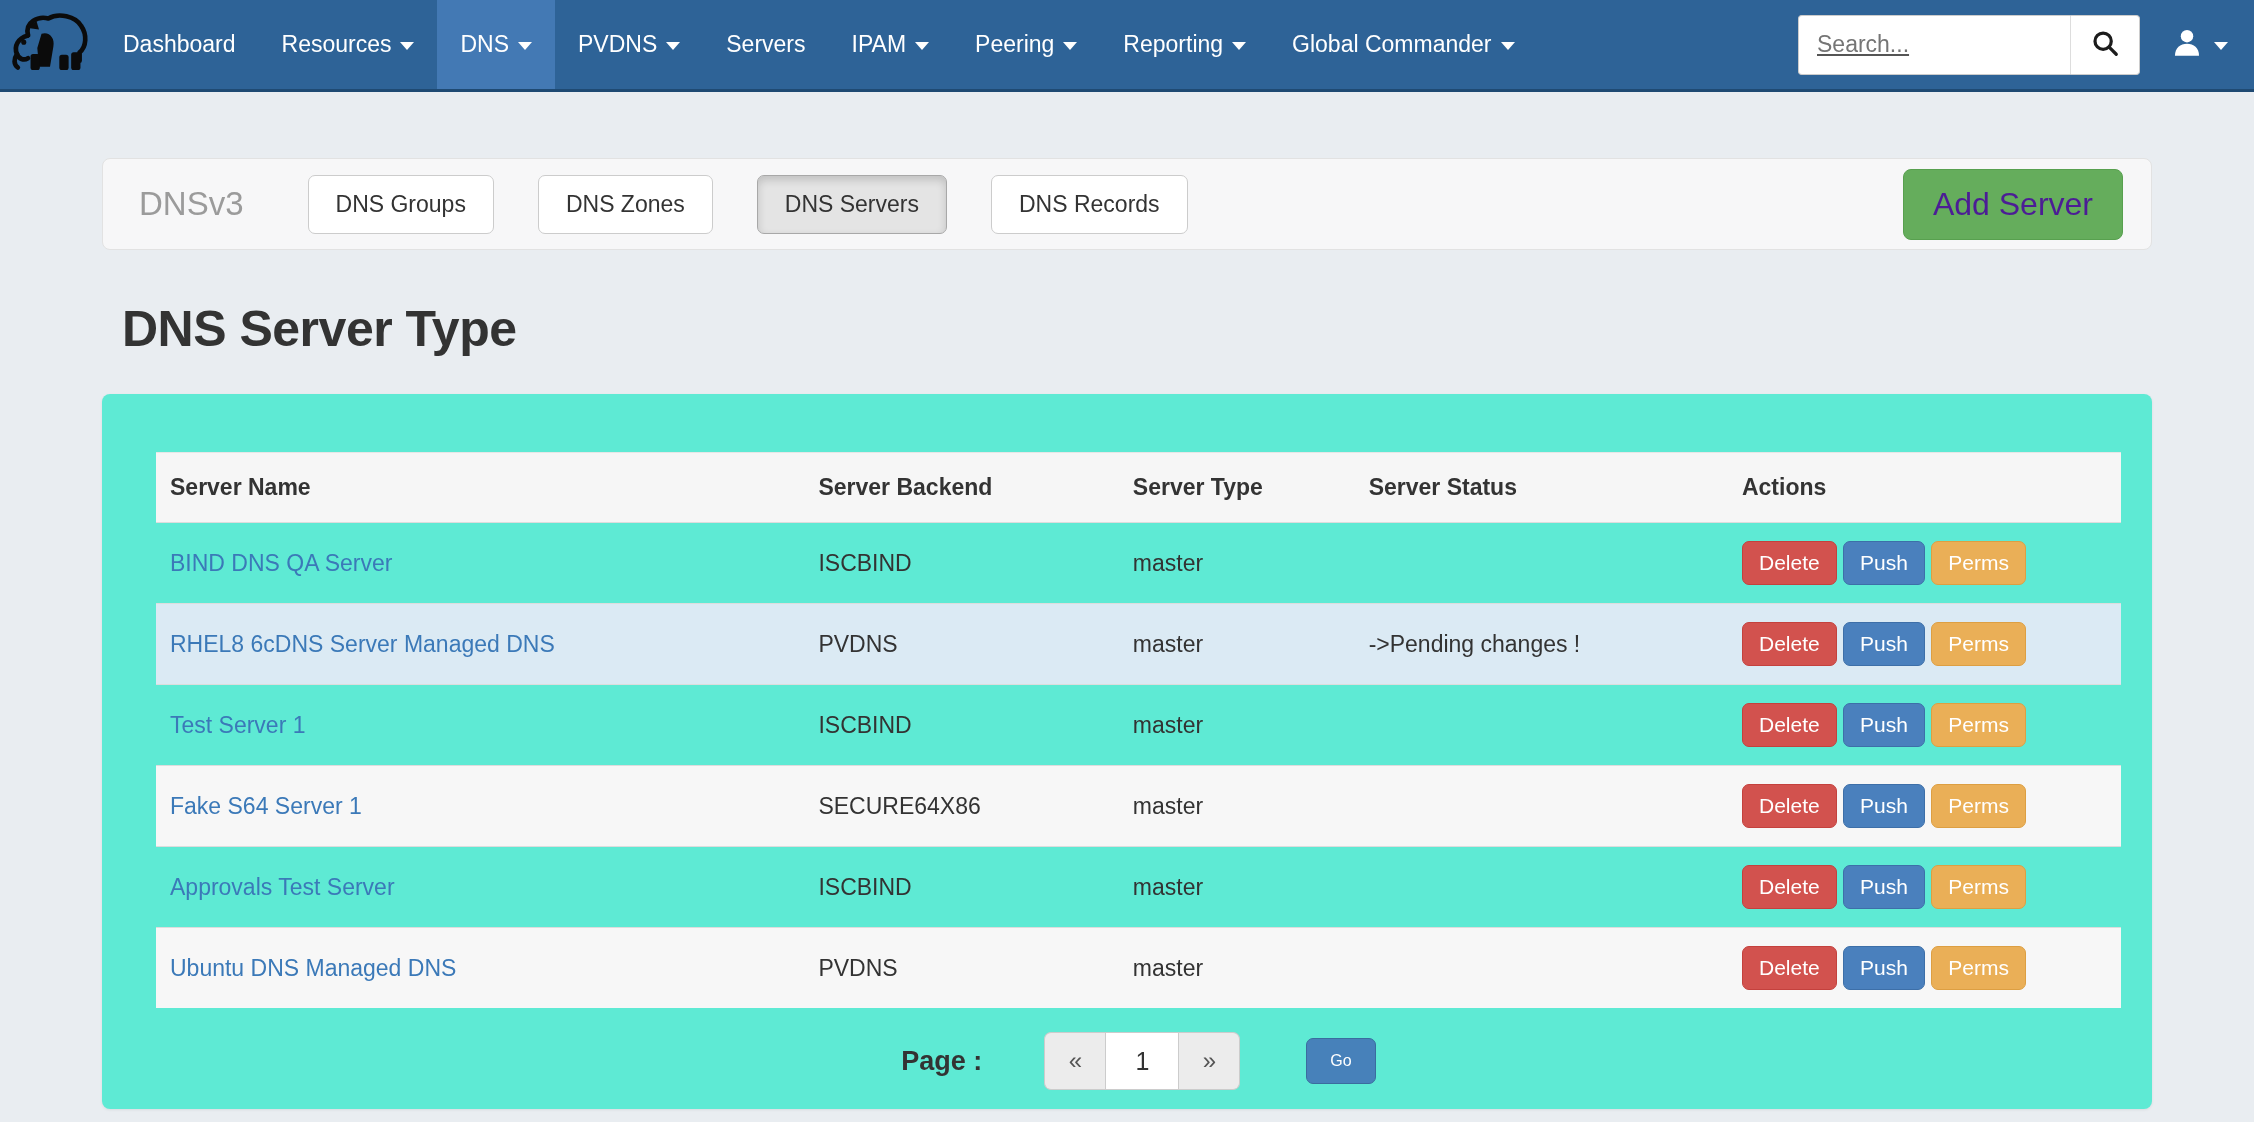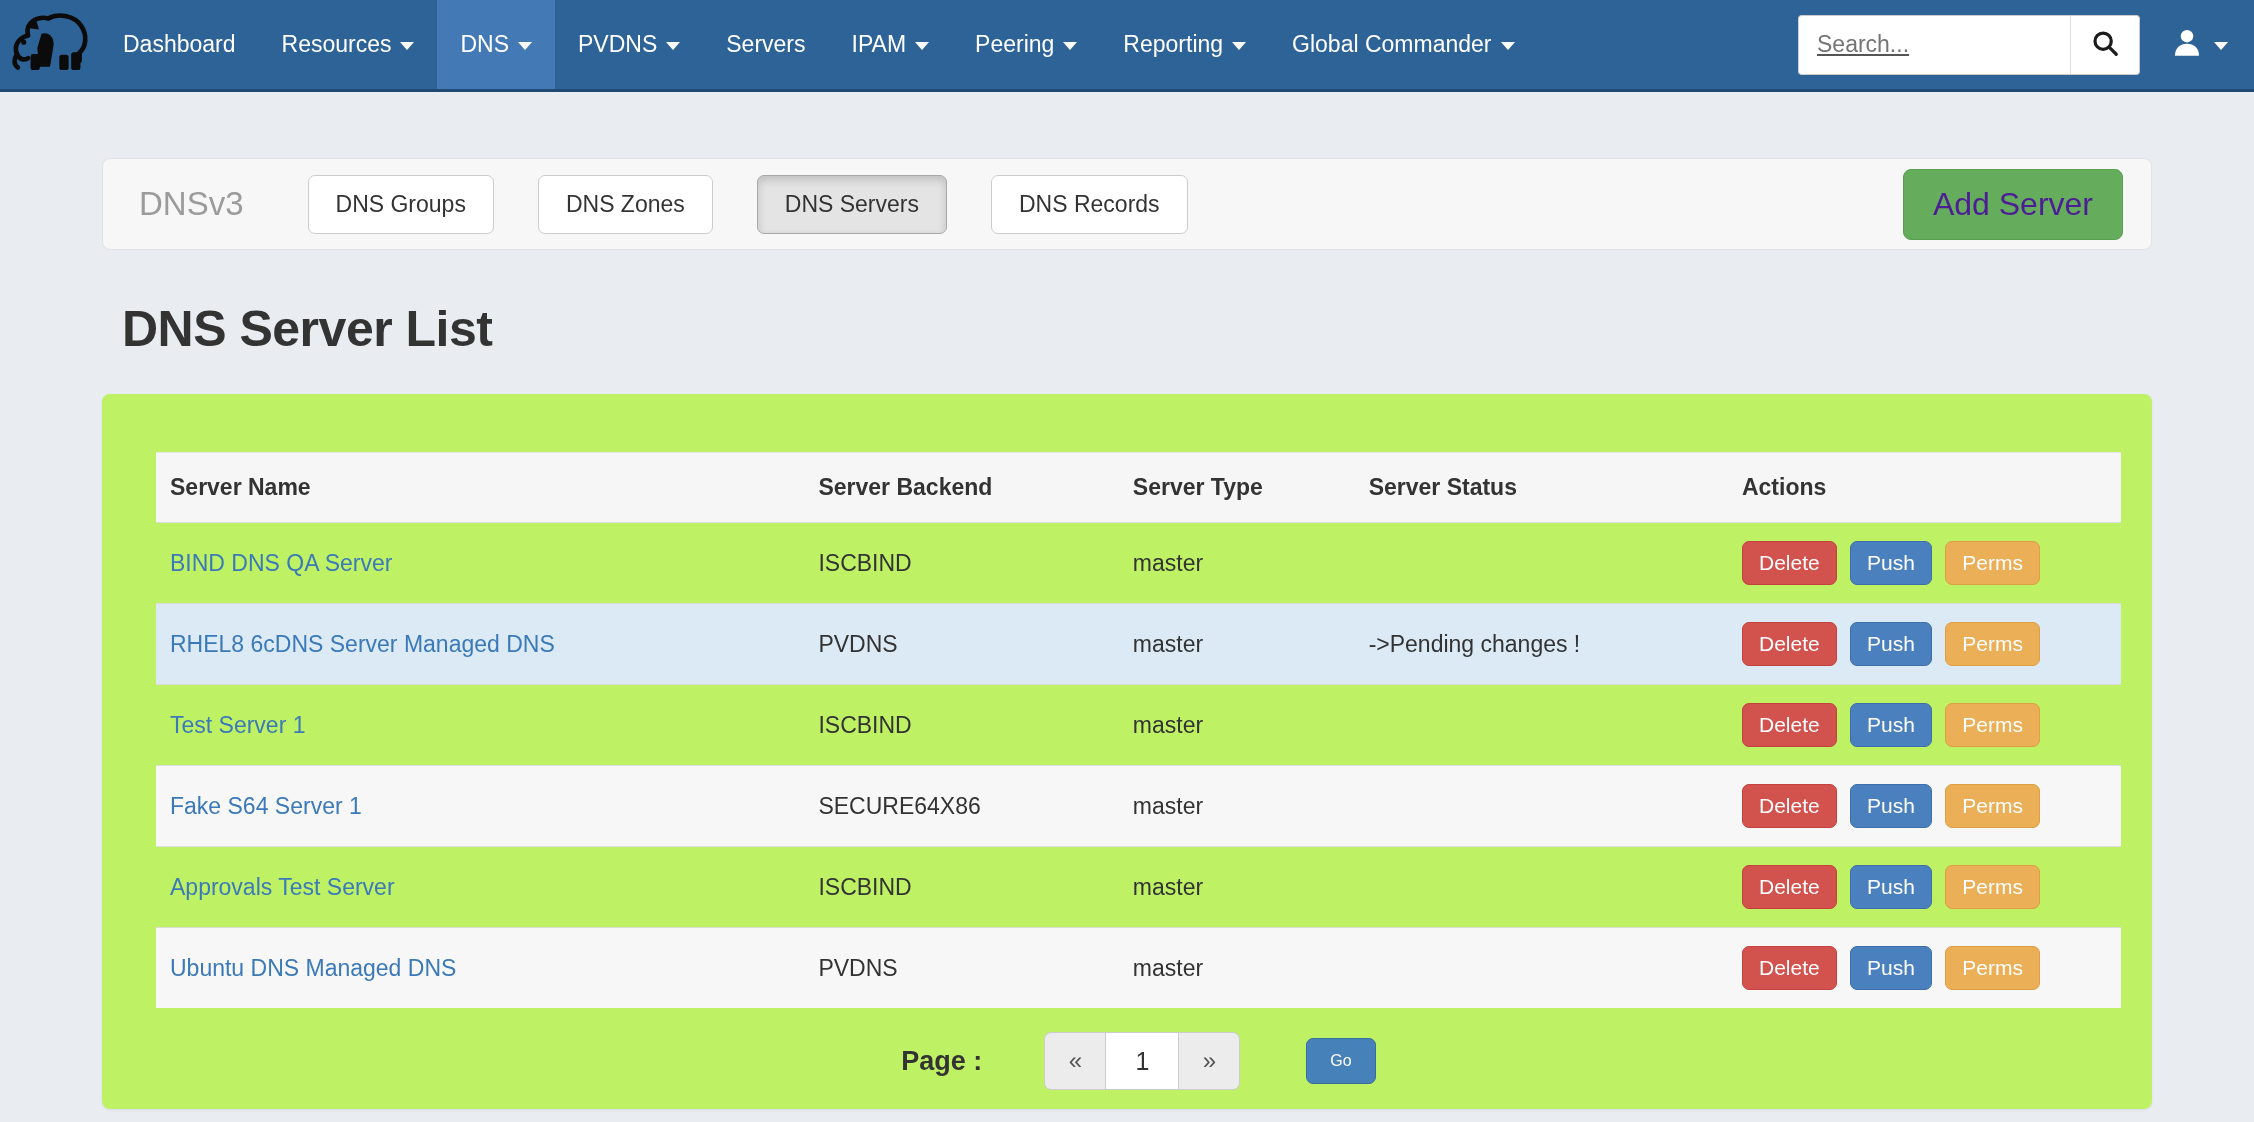--- a/index.html
+++ b/index.html
@@ -62,42 +62,42 @@
     color:#4c1d95;font-size:32px;padding:16px 29px;border-radius:8px;cursor:pointer;
     font-family:"Liberation Sans",sans-serif;
   }
   
   h1.page-title{
     font-size:50px;font-weight:700;color:#333333;
     margin:50px 0 36px 20px;letter-spacing:-0.5px;
   }
   
   .card{
-    background:#bef264;border-radius:8px;box-shadow:0 1px 3px rgba(0,0,0,0.07);
+    background:#5eead4;border-radius:8px;box-shadow:0 1px 3px rgba(0,0,0,0.07);
     height:715px;box-sizing:border-box;padding:58px 31px 0 54px;
   }
   table.server-table{width:100%;border-collapse:collapse;font-size:23px;color:#333;}
   .server-table th{
     text-align:left;font-weight:700;background:#f6f6f6;
     border-top:1px solid #e7e7e7;border-bottom:1px solid #dddddd;
     padding:21px 14px;
   }
   .server-table td{padding:18px 14px;border-top:1px solid #dddddd;vertical-align:middle;}
   .server-table tr:first-child td{border-top:none;}
   tr.striped{background:#f7f7f7;}
   tr.highlight{background:#dbeaf4;}
   .col-name{width:33%;}
   .col-backend{width:16%;}
   .col-type{width:12%;}
   .col-status{width:19%;}
   .col-actions{width:20%;}
   a.server-link{color:#3b79b8;text-decoration:none;cursor:pointer;}
   .action-btn{
     border-radius:7px;color:#ffffff;font-size:21px;padding:9px 16px;
-    margin-right:7px;cursor:pointer;font-family:"Liberation Sans",sans-serif;border:1px solid transparent;
+    cursor:pointer;font-family:"Liberation Sans",sans-serif;border:1px solid transparent;
   }
   .btn-delete{background:#d2524e;border-color:#c4413d;}
   .btn-push{background:#4a80bd;border-color:#3d6fa8;}
   .btn-perms{background:#eaaf57;border-color:#dd9f42;}
   
   .pagination{display:flex;align-items:center;justify-content:center;margin-top:24px;gap:42px;}
   .page-label{font-size:27px;font-weight:700;color:#333;margin-right:20px;}
   .pager{display:flex;align-items:stretch;height:58px;}
   .pager-btn{
     width:60px;background:#ececec;border:1px solid #cccccc;color:#555;
@@ -202,21 +202,21 @@
 
   <div class="panel-toolbar">
     <span class="brand">DNSv3</span>
     <button class="tab-btn">DNS Groups</button>
     <button class="tab-btn">DNS Zones</button>
     <button class="tab-btn active">DNS Servers</button>
     <button class="tab-btn">DNS Records</button>
     <button class="add-btn">Add Server</button>
   </div>
 
-  <h1 class="page-title">DNS Server List</h1>
+  <h1 class="page-title">DNS Server Type</h1>
 
   <div class="card">
     <table class="server-table">
       <colgroup>
         <col class="col-name">
           <col class="col-backend">
           <col class="col-type">
           <col class="col-status">
           <col class="col-actions">
       </colgroup>

